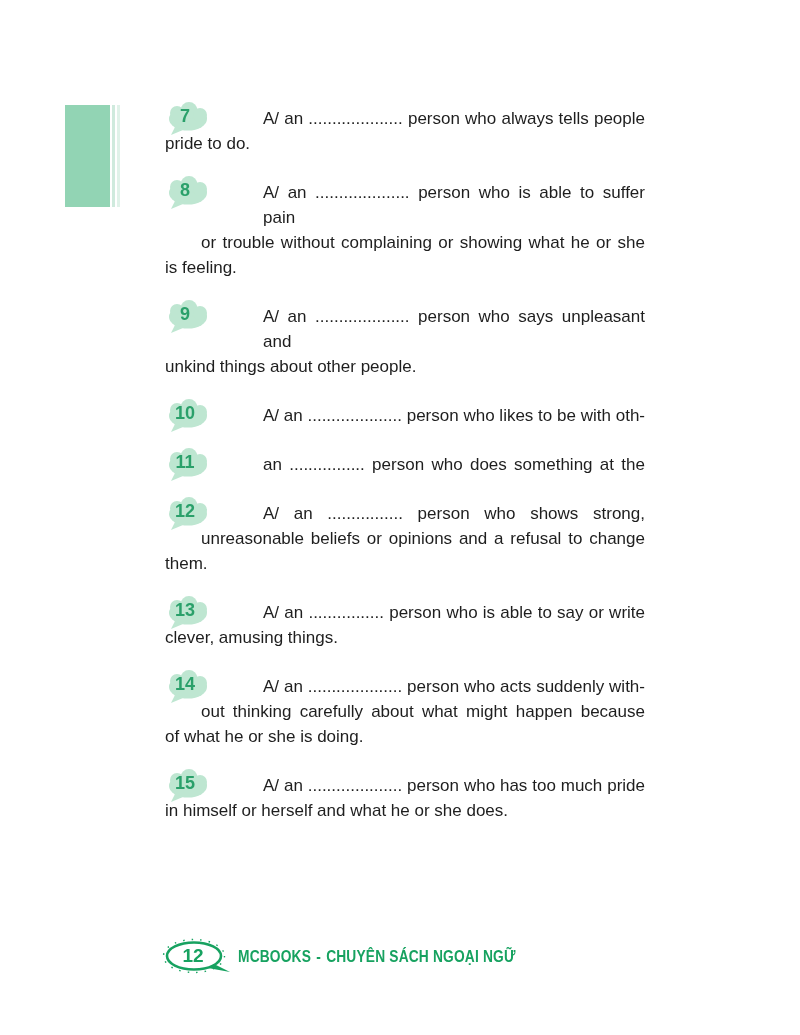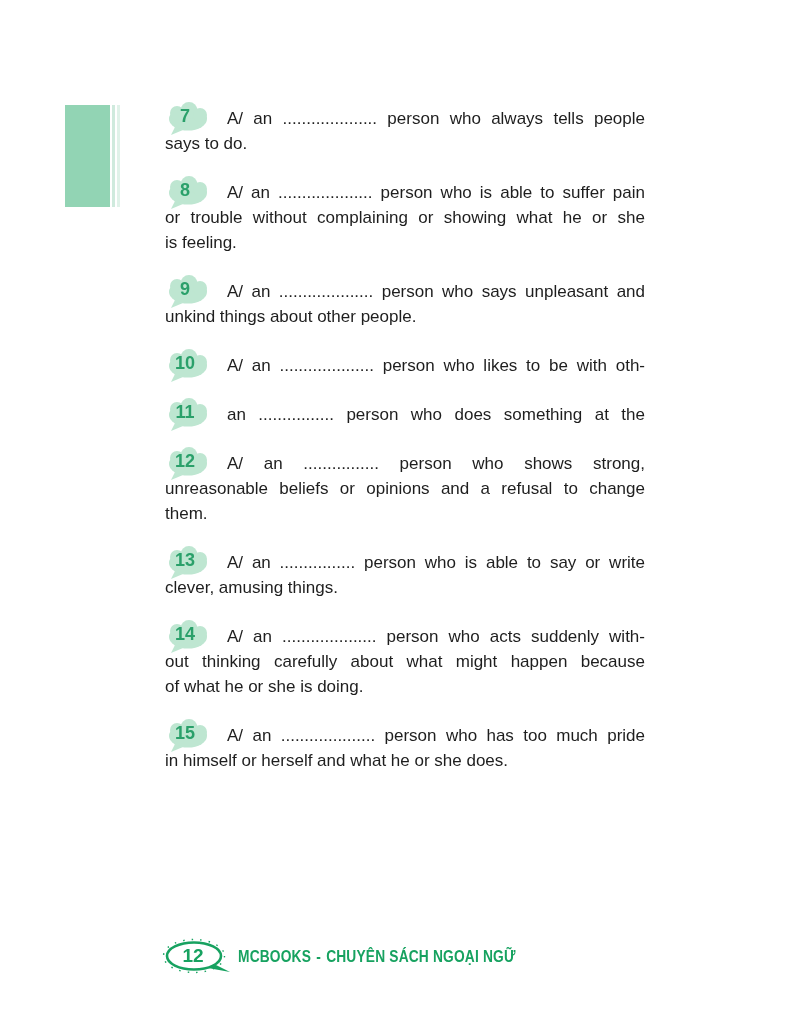--- a/index.html
+++ b/index.html
@@ -56,20 +56,21 @@
     text-align: center;
     font-weight: bold;
     font-size: 18px;
     color: var(--badge-number);
   }
   .line { white-space: normal; }
   .line.first { padding-left: 62px; }
   .line.j {
     text-align: justify;
     text-align-last: justify;
+    margin-left: 36px;
     -moz-text-align-last: justify;
   }
 
   
   .footer {
     position: absolute;
     left: 162px; top: 936px;
     display: flex;
     align-items: center;
   }
@@ -117,21 +118,21 @@
               <ellipse cx="22" cy="17" rx="19" ry="11.5"></ellipse>
               <circle cx="11" cy="11" r="7"></circle>
               <circle cx="23" cy="8.5" r="8.5"></circle>
               <circle cx="34" cy="13" r="7"></circle>
               <path d="M9 25 L5 33 L17 28 Z"></path>
             </g>
           </svg>
           <span class="num">7</span>
         </span>
         <div class="line first j">A/ an .................... person who always tells people</div>
-        <div class="line">says to do.</div>
+        <div class="line">pride to do.</div>
       </div>
       <div class="item">
         <span class="badge">
           <svg width="44" height="33" viewBox="0 0 44 33">
             <g fill="#bee6d1">
               <ellipse cx="22" cy="17" rx="19" ry="11.5"></ellipse>
               <circle cx="11" cy="11" r="7"></circle>
               <circle cx="23" cy="8.5" r="8.5"></circle>
               <circle cx="34" cy="13" r="7"></circle>
               <path d="M9 25 L5 33 L17 28 Z"></path>

